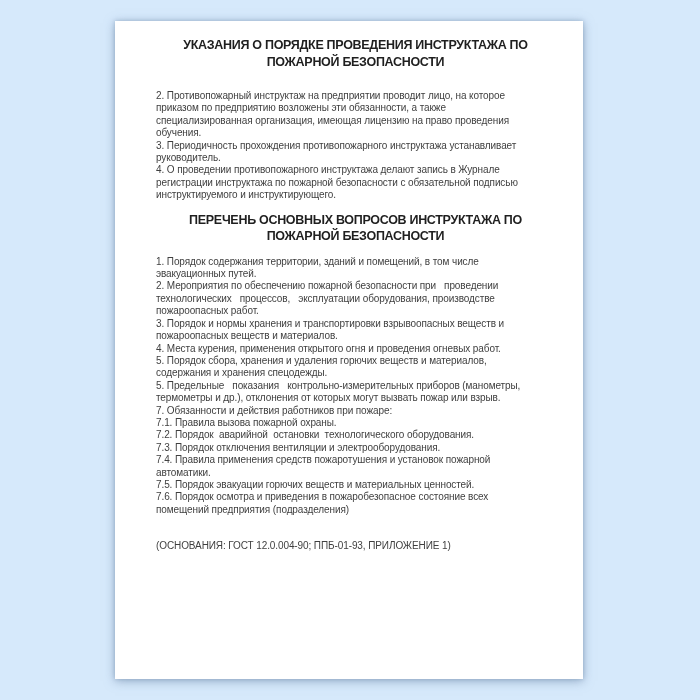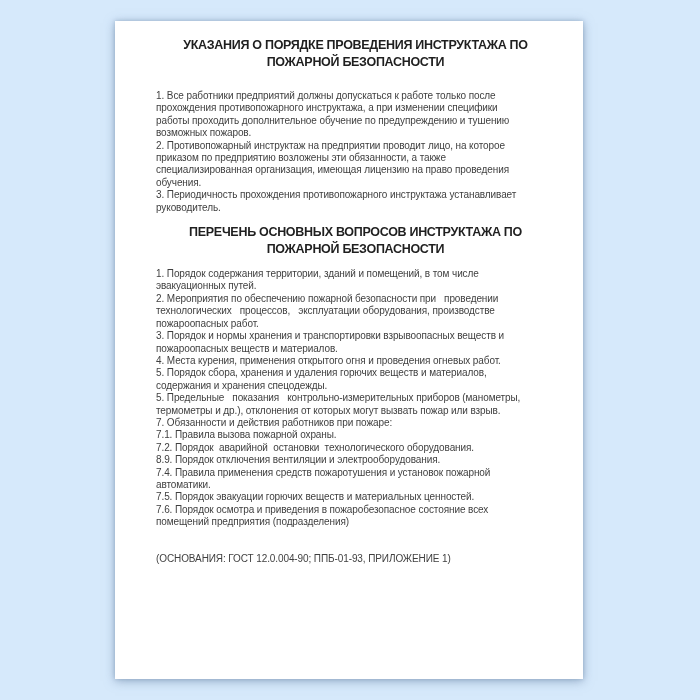--- a/index.html
+++ b/index.html
@@ -53,30 +53,29 @@
 </style>
 </head>
 <body>
 
 <div class="paper">
 
   <h1 class="doc-title">УКАЗАНИЯ О ПОРЯДКЕ ПРОВЕДЕНИЯ ИНСТРУКТАЖА ПО
 ПОЖАРНОЙ БЕЗОПАСНОСТИ</h1>
 
   <div class="body-text">
-      <p>1. Все работники предприятий должны допускаться к работе только после
-прохождения противопожарного инструктажа, а при изменении специфики
-работы проходить дополнительное обучение по предупреждению и тушению
-возможных пожаров.</p>
       <p>2. Противопожарный инструктаж на предприятии проводит лицо, на которое
 приказом по предприятию возложены эти обязанности, а также
 специализированная организация, имеющая лицензию на право проведения
 обучения.</p>
       <p>3. Периодичность прохождения противопожарного инструктажа устанавливает
 руководитель.</p>
+      <p>4. О проведении противопожарного инструктажа делают запись в Журнале
+регистрации инструктажа по пожарной безопасности с обязательной подписью
+инструктируемого и инструктирующего.</p>
     </div>
 
   <h1 class="doc-title second">ПЕРЕЧЕНЬ ОСНОВНЫХ ВОПРОСОВ ИНСТРУКТАЖА ПО
 ПОЖАРНОЙ БЕЗОПАСНОСТИ</h1>
 
   <div class="body-text">
       <p>1. Порядок содержания территории, зданий и помещений, в том числе
 эвакуационных путей.</p>
       <p>2. Мероприятия по обеспечению пожарной безопасности при   проведении
 технологических   процессов,   эксплуатации оборудования, производстве
@@ -84,21 +83,21 @@
       <p>3. Порядок и нормы хранения и транспортировки взрывоопасных веществ и
 пожароопасных веществ и материалов.</p>
       <p>4. Места курения, применения открытого огня и проведения огневых работ.</p>
       <p>5. Порядок сбора, хранения и удаления горючих веществ и материалов,
 содержания и хранения спецодежды.</p>
       <p>5. Предельные   показания   контрольно-измерительных приборов (манометры,
 термометры и др.), отклонения от которых могут вызвать пожар или взрыв.</p>
       <p>7. Обязанности и действия работников при пожаре:</p>
       <p>7.1. Правила вызова пожарной охраны.</p>
       <p>7.2. Порядок  аварийной  остановки  технологического оборудования.</p>
-      <p>8.9. Порядок отключения вентиляции и электрооборудования.</p>
+      <p>7.3. Порядок отключения вентиляции и электрооборудования.</p>
       <p>7.4. Правила применения средств пожаротушения и установок пожарной
 автоматики.</p>
       <p>7.5. Порядок эвакуации горючих веществ и материальных ценностей.</p>
       <p>7.6. Порядок осмотра и приведения в пожаробезопасное состояние всех
 помещений предприятия (подразделения)</p>
     </div>
 
   <p class="basis">(ОСНОВАНИЯ: ГОСТ 12.0.004-90; ППБ-01-93, ПРИЛОЖЕНИЕ 1)</p>
 
 </div>

